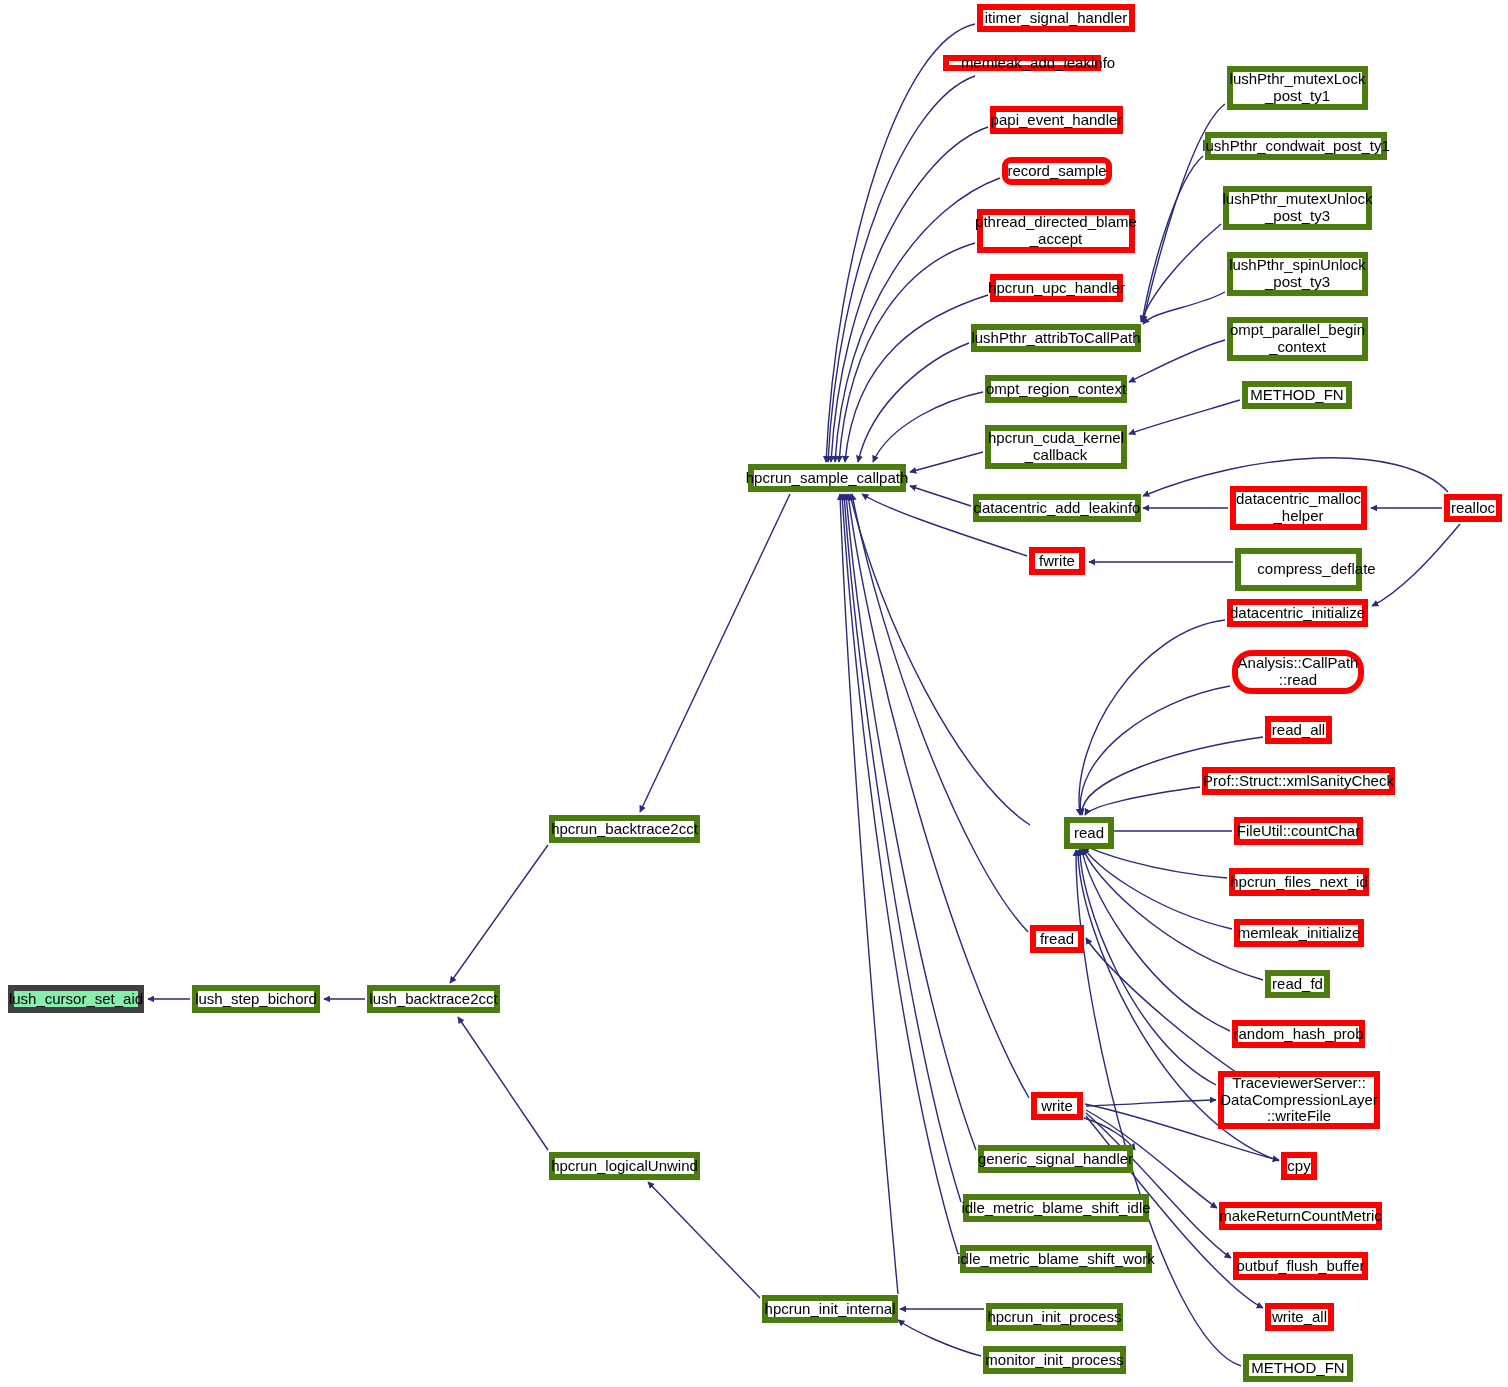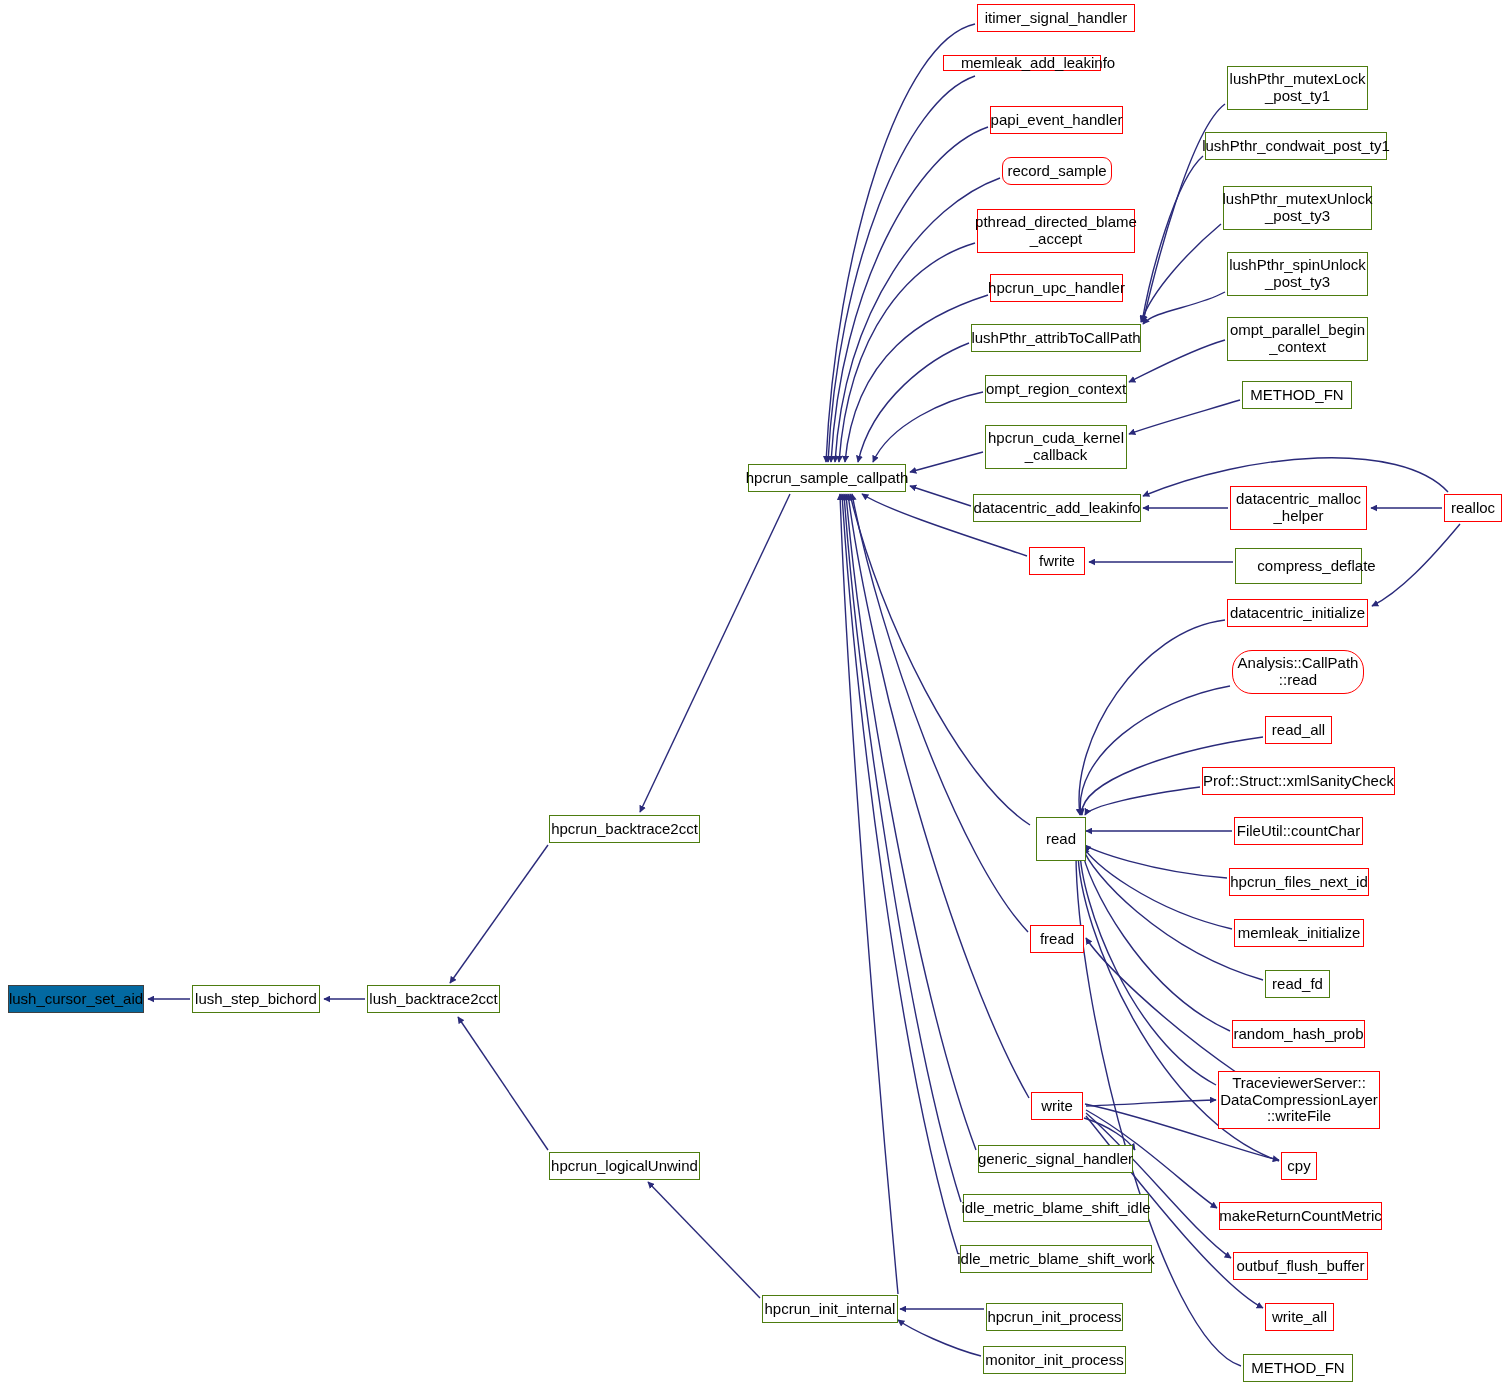--- a/index.html
+++ b/index.html
@@ -12,30 +12,30 @@
   }
   #edges{position:absolute;left:0;top:0;width:1508px;height:1387px;}
   .node{
     position:absolute;
     box-sizing:border-box;
     display:flex;
     align-items:center;
     justify-content:center;
     text-align:center;
     background:#ffffff;
-    border:1px solid #4d7c0f;
+    border:6px solid #4d7c0f;
     font-size:15px;
     line-height:1.12;
     color:#000000;
     white-space:pre;
     letter-spacing:0px;
     z-index:5;
   }
   .node.red{border-color:#ff0000;}
-  .node.root{background:#0369a1;border-color:#404040;}
+  .node.root{background:#86efac;border-color:#404040;}
   .node span{display:block;}
 </style>
 </head>
 <body>
 
 <div id="canvas">
   <svg id="edges" xmlns="http://www.w3.org/2000/svg">
     <defs>
       <marker id="arrow" viewBox="0 0 10 10" refX="9" refY="5" markerWidth="5" markerHeight="5" orient="auto-start-reverse">
         <path d="M 0 0 L 10 5 L 0 10 z" fill="#2a2a7a"></path>
@@ -127,40 +127,40 @@
       <div class="node" style="left: 1223px; top: 186px; width: 149px; height: 44px;"><span>lushPthr_mutexUnlock
 _post_ty3</span></div>
       <div class="node" style="left: 1227px; top: 252px; width: 141px; height: 44px;"><span>lushPthr_spinUnlock
 _post_ty3</span></div>
       <div class="node" style="left: 1227px; top: 317px; width: 141px; height: 44px; text-align: center;"><span>ompt_parallel_begin
 _context</span></div>
       <div class="node" style="left: 1242px; top: 381px; width: 110px; height: 28px;"><span>METHOD_FN</span></div>
       <div class="node red" style="left: 1230px; top: 486px; width: 137px; height: 44px;"><span>datacentric_malloc
 _helper</span></div>
       <div class="node red" style="left: 1444px; top: 494px; width: 58px; height: 28px;"><span>realloc</span></div>
-      <div class="node" style="left: 1235px; top: 548px; width: 127px; height: 36px; padding-left: 36px;"><span>compress_deflate</span></div>
+      <div class="node" style="left: 1235px; top: 548px; width: 127px; height: 43px; padding-left: 36px;"><span>compress_deflate</span></div>
       <div class="node red" style="left: 1227px; top: 599px; width: 141px; height: 28px;"><span>datacentric_initialize</span></div>
       <div class="node red" style="left: 1232px; top: 650px; width: 132px; height: 44px; border-radius: 20px;"><span>Analysis::CallPath
 ::read</span></div>
       <div class="node red" style="left: 1265px; top: 716px; width: 67px; height: 28px;"><span>read_all</span></div>
       <div class="node red" style="left: 1202px; top: 767px; width: 193px; height: 28px;"><span>Prof::Struct::xmlSanityCheck</span></div>
       <div class="node red" style="left: 1234px; top: 817px; width: 129px; height: 28px;"><span>FileUtil::countChar</span></div>
       <div class="node red" style="left: 1229px; top: 868px; width: 140px; height: 28px;"><span>hpcrun_files_next_id</span></div>
       <div class="node red" style="left: 1234px; top: 919px; width: 130px; height: 28px;"><span>memleak_initialize</span></div>
       <div class="node" style="left: 1265px; top: 970px; width: 65px; height: 28px;"><span>read_fd</span></div>
       <div class="node red" style="left: 1232px; top: 1020px; width: 133px; height: 28px;"><span>random_hash_prob</span></div>
       <div class="node red" style="left: 1218px; top: 1071px; width: 162px; height: 58px;"><span>TraceviewerServer::
 DataCompressionLayer
 ::writeFile</span></div>
       <div class="node red" style="left: 1281px; top: 1152px; width: 36px; height: 28px;"><span>cpy</span></div>
       <div class="node red" style="left: 1219px; top: 1202px; width: 163px; height: 28px;"><span>makeReturnCountMetric</span></div>
       <div class="node red" style="left: 1233px; top: 1252px; width: 135px; height: 28px;"><span>outbuf_flush_buffer</span></div>
       <div class="node red" style="left: 1265px; top: 1303px; width: 69px; height: 28px;"><span>write_all</span></div>
       <div class="node" style="left: 1243px; top: 1354px; width: 110px; height: 28px;"><span>METHOD_FN</span></div>
-      <div class="node" style="left: 1036px; top: 817px; width: 50px; height: 44px;"><span>read</span></div>
+      <div class="node" style="left: 1064px; top: 817px; width: 50px; height: 32px;"><span>read</span></div>
       <div class="node red" style="left: 1030px; top: 925px; width: 54px; height: 28px;"><span>fread</span></div>
       <div class="node red" style="left: 1031px; top: 1092px; width: 52px; height: 28px;"><span>write</span></div>
       <div class="node" style="left: 978px; top: 1145px; width: 155px; height: 28px;"><span>generic_signal_handler</span></div>
       <div class="node" style="left: 963px; top: 1194px; width: 186px; height: 28px;"><span>idle_metric_blame_shift_idle</span></div>
       <div class="node" style="left: 960px; top: 1245px; width: 192px; height: 28px;"><span>idle_metric_blame_shift_work</span></div>
       <div class="node" style="left: 986px; top: 1295px; width: 137px; height: 28px; margin-top: 8px;"><span>hpcrun_init_process</span></div>
       <div class="node" style="left: 983px; top: 1346px; width: 143px; height: 28px;"><span>monitor_init_process</span></div>
     </div>
 </div>
 

